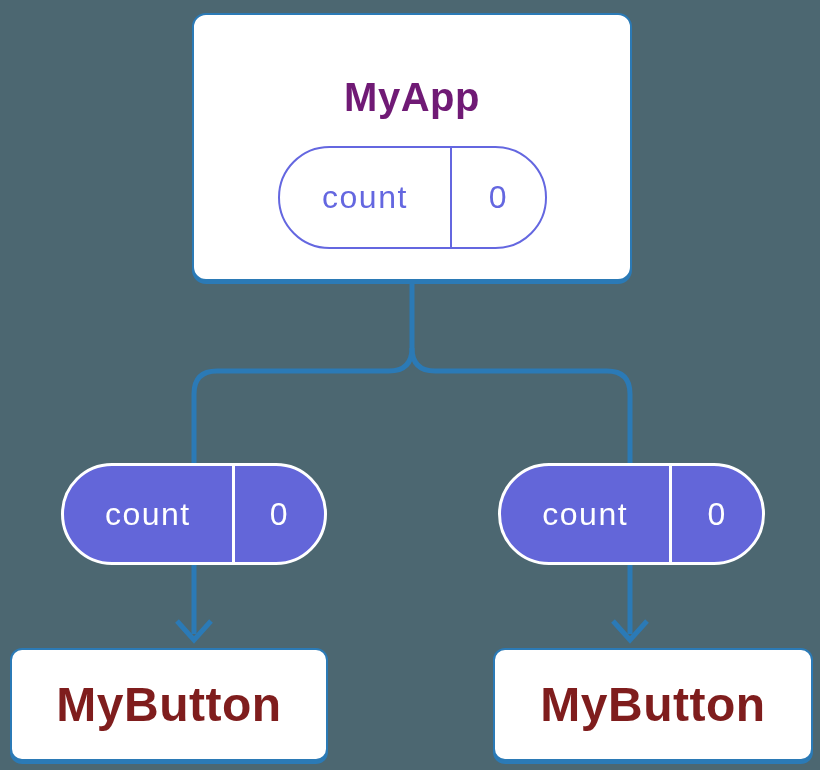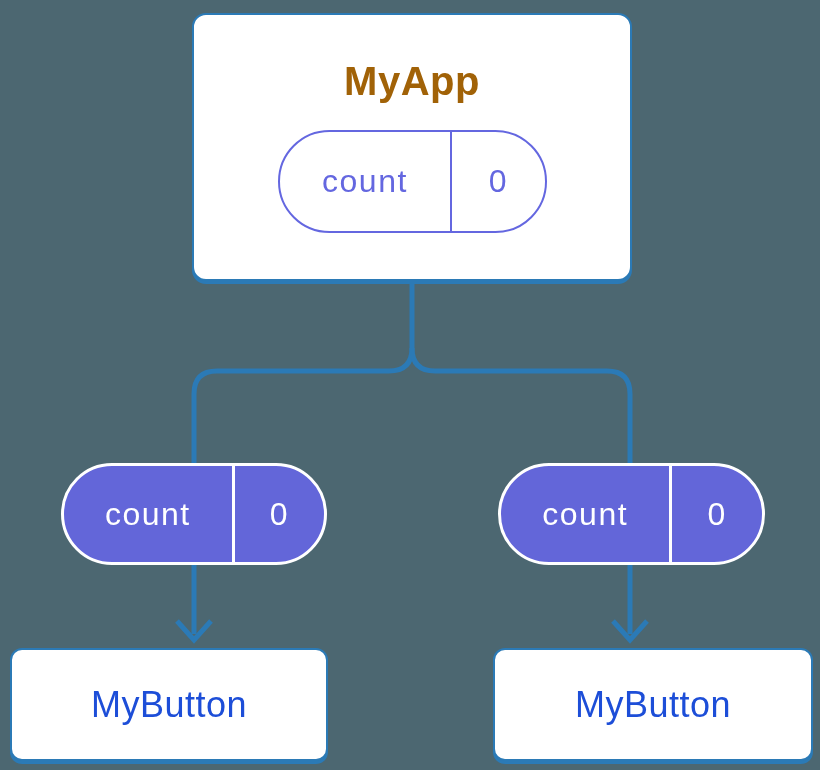--- a/index.html
+++ b/index.html
@@ -34,42 +34,42 @@
     left: 192px;
     top: 13px;
     width: 440px;
     height: 268px;
     border-radius: 14px;
     display: flex;
     flex-direction: column;
     align-items: center;
   }
   .node-title {
-    margin-top: 44px;
+    margin-top: 60px;
     font-size: 40px;
     font-weight: 600;
     letter-spacing: 0.5px;
-    color: #a16207;
+    color: #701a75;
   }
   .node-leaf {
     top: 648px;
     width: 318px;
     height: 113px;
     border-radius: 12px;
     display: flex;
     align-items: center;
     justify-content: center;
   }
   .node-leaf-left  { left: 10px;  }
   .node-leaf-right { left: 493px; width: 320px; }
   .leaf-title {
-    font-size: 36px;
-    font-weight: 400;
+    font-size: 48px;
+    font-weight: 700;
     letter-spacing: 0.5px;
-    color: #1d4ed8;
+    color: #7f1d1d;
   }
   
   .pill {
     position: absolute;
     display: flex;
     box-sizing: border-box;
     border-radius: 60px;
     overflow: hidden;
   }
   .pill-cell {

